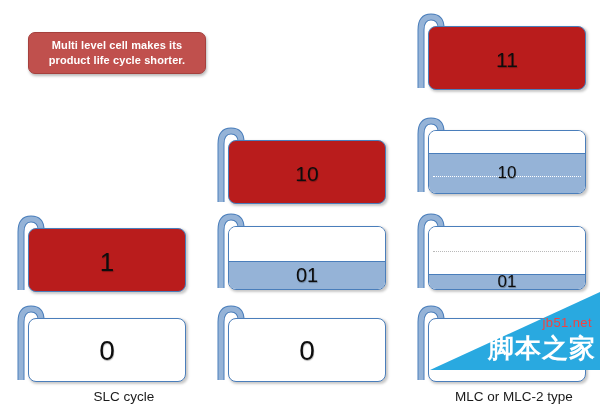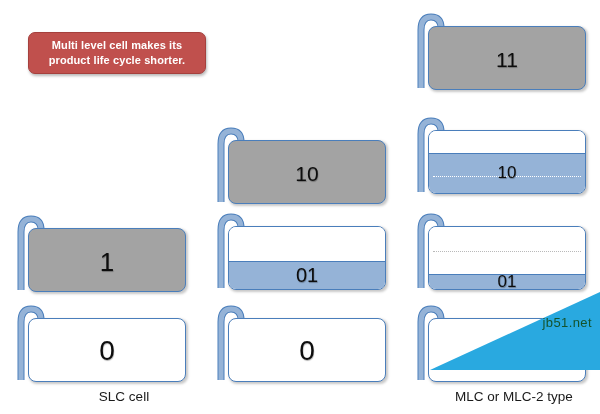--- a/index.html
+++ b/index.html
@@ -47,21 +47,21 @@
   .body{
     position:absolute;
     left:14px;right:0;
     border:1px solid #4a7ebb;
     border-radius:8px;
     box-shadow:1.5px 1.5px 2.5px rgba(0,0,0,.22);
     overflow:hidden;
     box-sizing:border-box;
     background:#ffffff;
   }
-  .body.fill-blue{background:#a3a3a3;}
+  .body.fill-blue{background:#b91c1c;}
   .seg{position:absolute;left:0;right:0;}
   .seg.blue{background:#95b3d7;}
   .seg.white{background:#ffffff;}
   .divider-solid{position:absolute;left:0;right:0;height:1px;background:#4a7ebb;}
   .divider-dot{
     position:absolute;left:4px;right:4px;height:0;
     border-top:1px dotted #ffffff;
   }
   .divider-dot.gray{border-top-color:#b9b9b9;}
 
@@ -82,21 +82,21 @@
     width:200px;
   }
   .lbl-slc{left:10px;}
   .lbl-mlc{left:200px;}
 
   
   .wm{position:absolute;right:0;bottom:0;width:170px;height:78px;pointer-events:none;}
   .wm svg{display:block;}
   .wm-en{
     position:absolute;right:8px;bottom:40px;
-    color:#14532d;font-size:13px;
+    color:#ef4444;font-size:13px;
     font-family:"Liberation Sans",sans-serif;
     letter-spacing:.4px;
   }
   .wm-cn{
     position:absolute;right:4px;bottom:4px;
     color:#ffffff;font-size:26px;font-weight:bold;
     font-family:"DejaVu Sans",sans-serif;
     letter-spacing:1px;
   }
 </style>
@@ -128,21 +128,21 @@
           <path d="M7 80 L7 22 Q7 9 17 9 Q27 9 27 20 L27 26" fill="none" stroke="#4a7ebb" stroke-width="7" stroke-linecap="butt"></path>
           <path d="M7 80 L7 22 Q7 9 17 9 Q27 9 27 20 L27 26" fill="none" stroke="#95b3d7" stroke-width="5" stroke-linecap="butt"></path>
           <path d="M20 24 L34 24 L27 37 Z" fill="#95b3d7" stroke="#4a7ebb" stroke-width="1.4"></path>
         </svg>
       </div>
       <div class="body" style="top:18px;height:64px;">
         <div class="val" style="top:16px;font-size:28px;">0</div>
       </div>
     </div>
 
-    <div class="lbl lbl-slc">SLC cell</div>
+    <div class="lbl lbl-slc">SLC cycle</div>
   </div>
 
   <div class="col col-mlc">
 
     <div class="cell" style="top:122px;height:82px;">
       <div class="hook">
         <svg width="34" height="82" viewBox="0 0 34 82">
           <path d="M7 80 L7 22 Q7 9 17 9 Q27 9 27 20 L27 26" fill="none" stroke="#4a7ebb" stroke-width="7" stroke-linecap="butt"></path>
           <path d="M7 80 L7 22 Q7 9 17 9 Q27 9 27 20 L27 26" fill="none" stroke="#95b3d7" stroke-width="5" stroke-linecap="butt"></path>
           <path d="M20 24 L34 24 L27 37 Z" fill="#95b3d7" stroke="#4a7ebb" stroke-width="1.4"></path>
@@ -247,15 +247,16 @@
       </div>
     </div>
 
   </div>
 
   <div class="wm">
     <svg width="170" height="78" viewBox="0 0 170 78">
       <polygon points="170,0 170,78 0,78" fill="#29a9e0"></polygon>
     </svg>
     <div class="wm-en">jb51.net</div>
+    <div class="wm-cn">脚本之家</div>
   </div>
 
 </div>
 
 </body></html>

